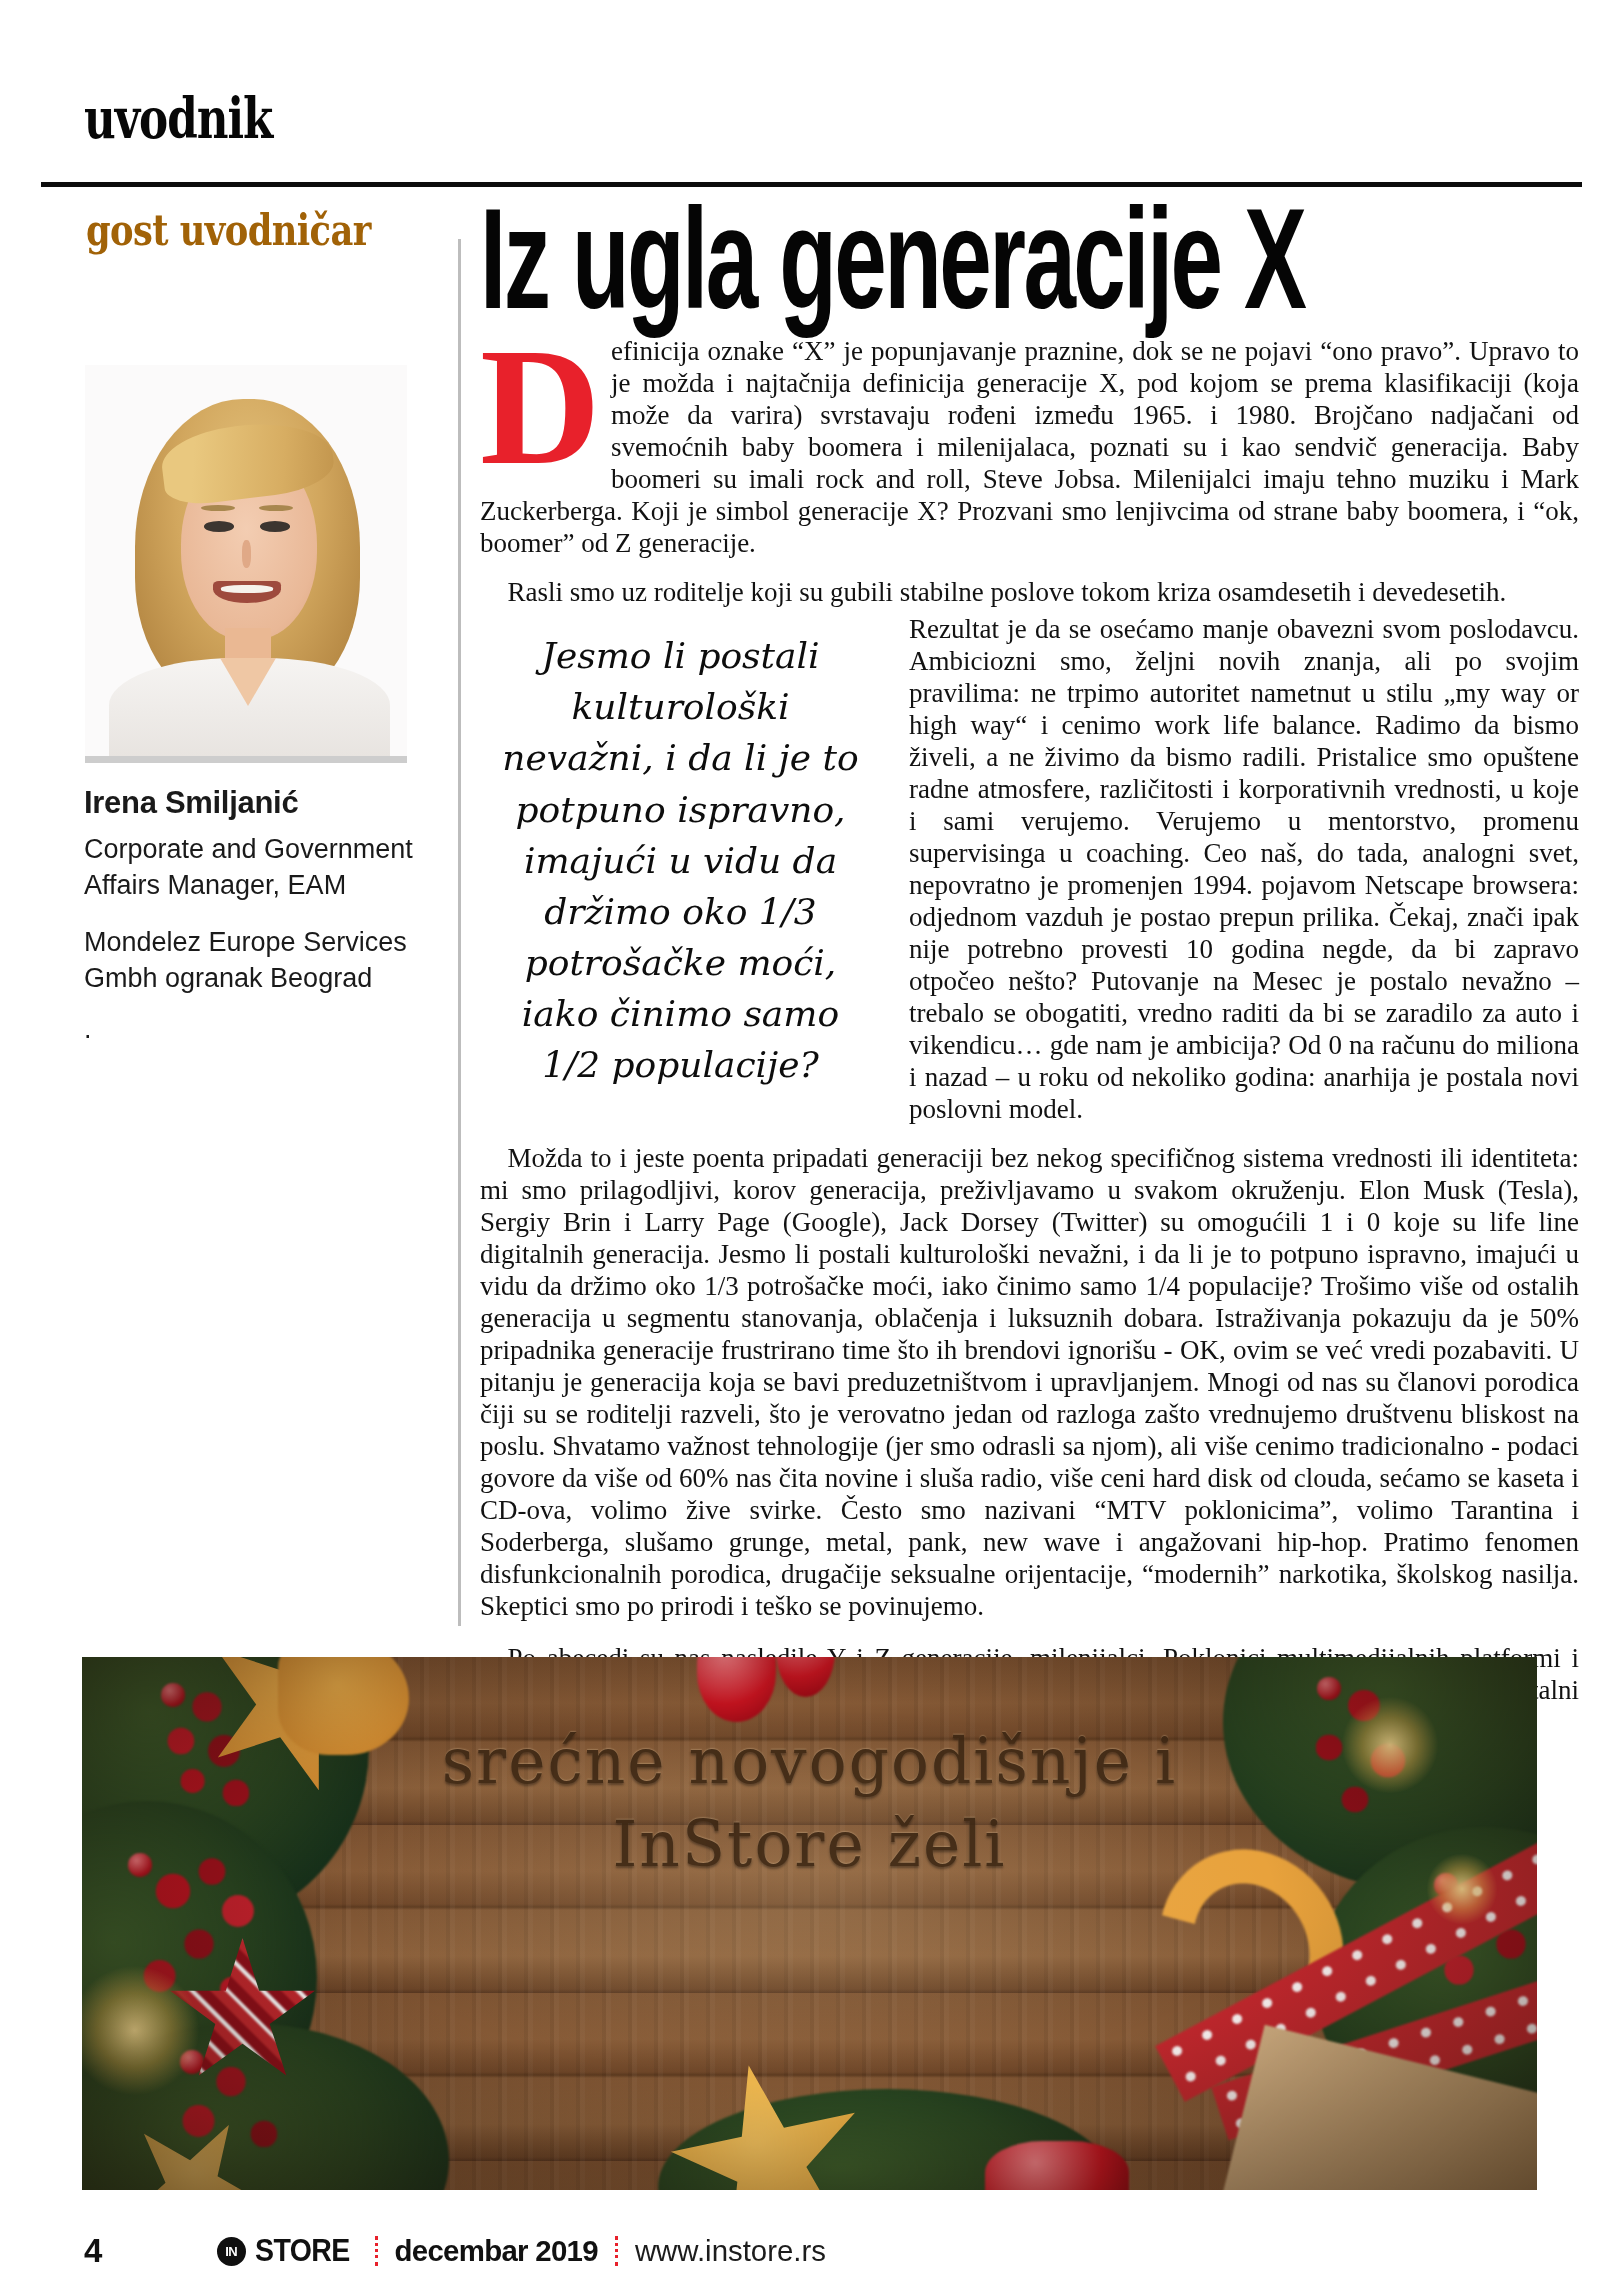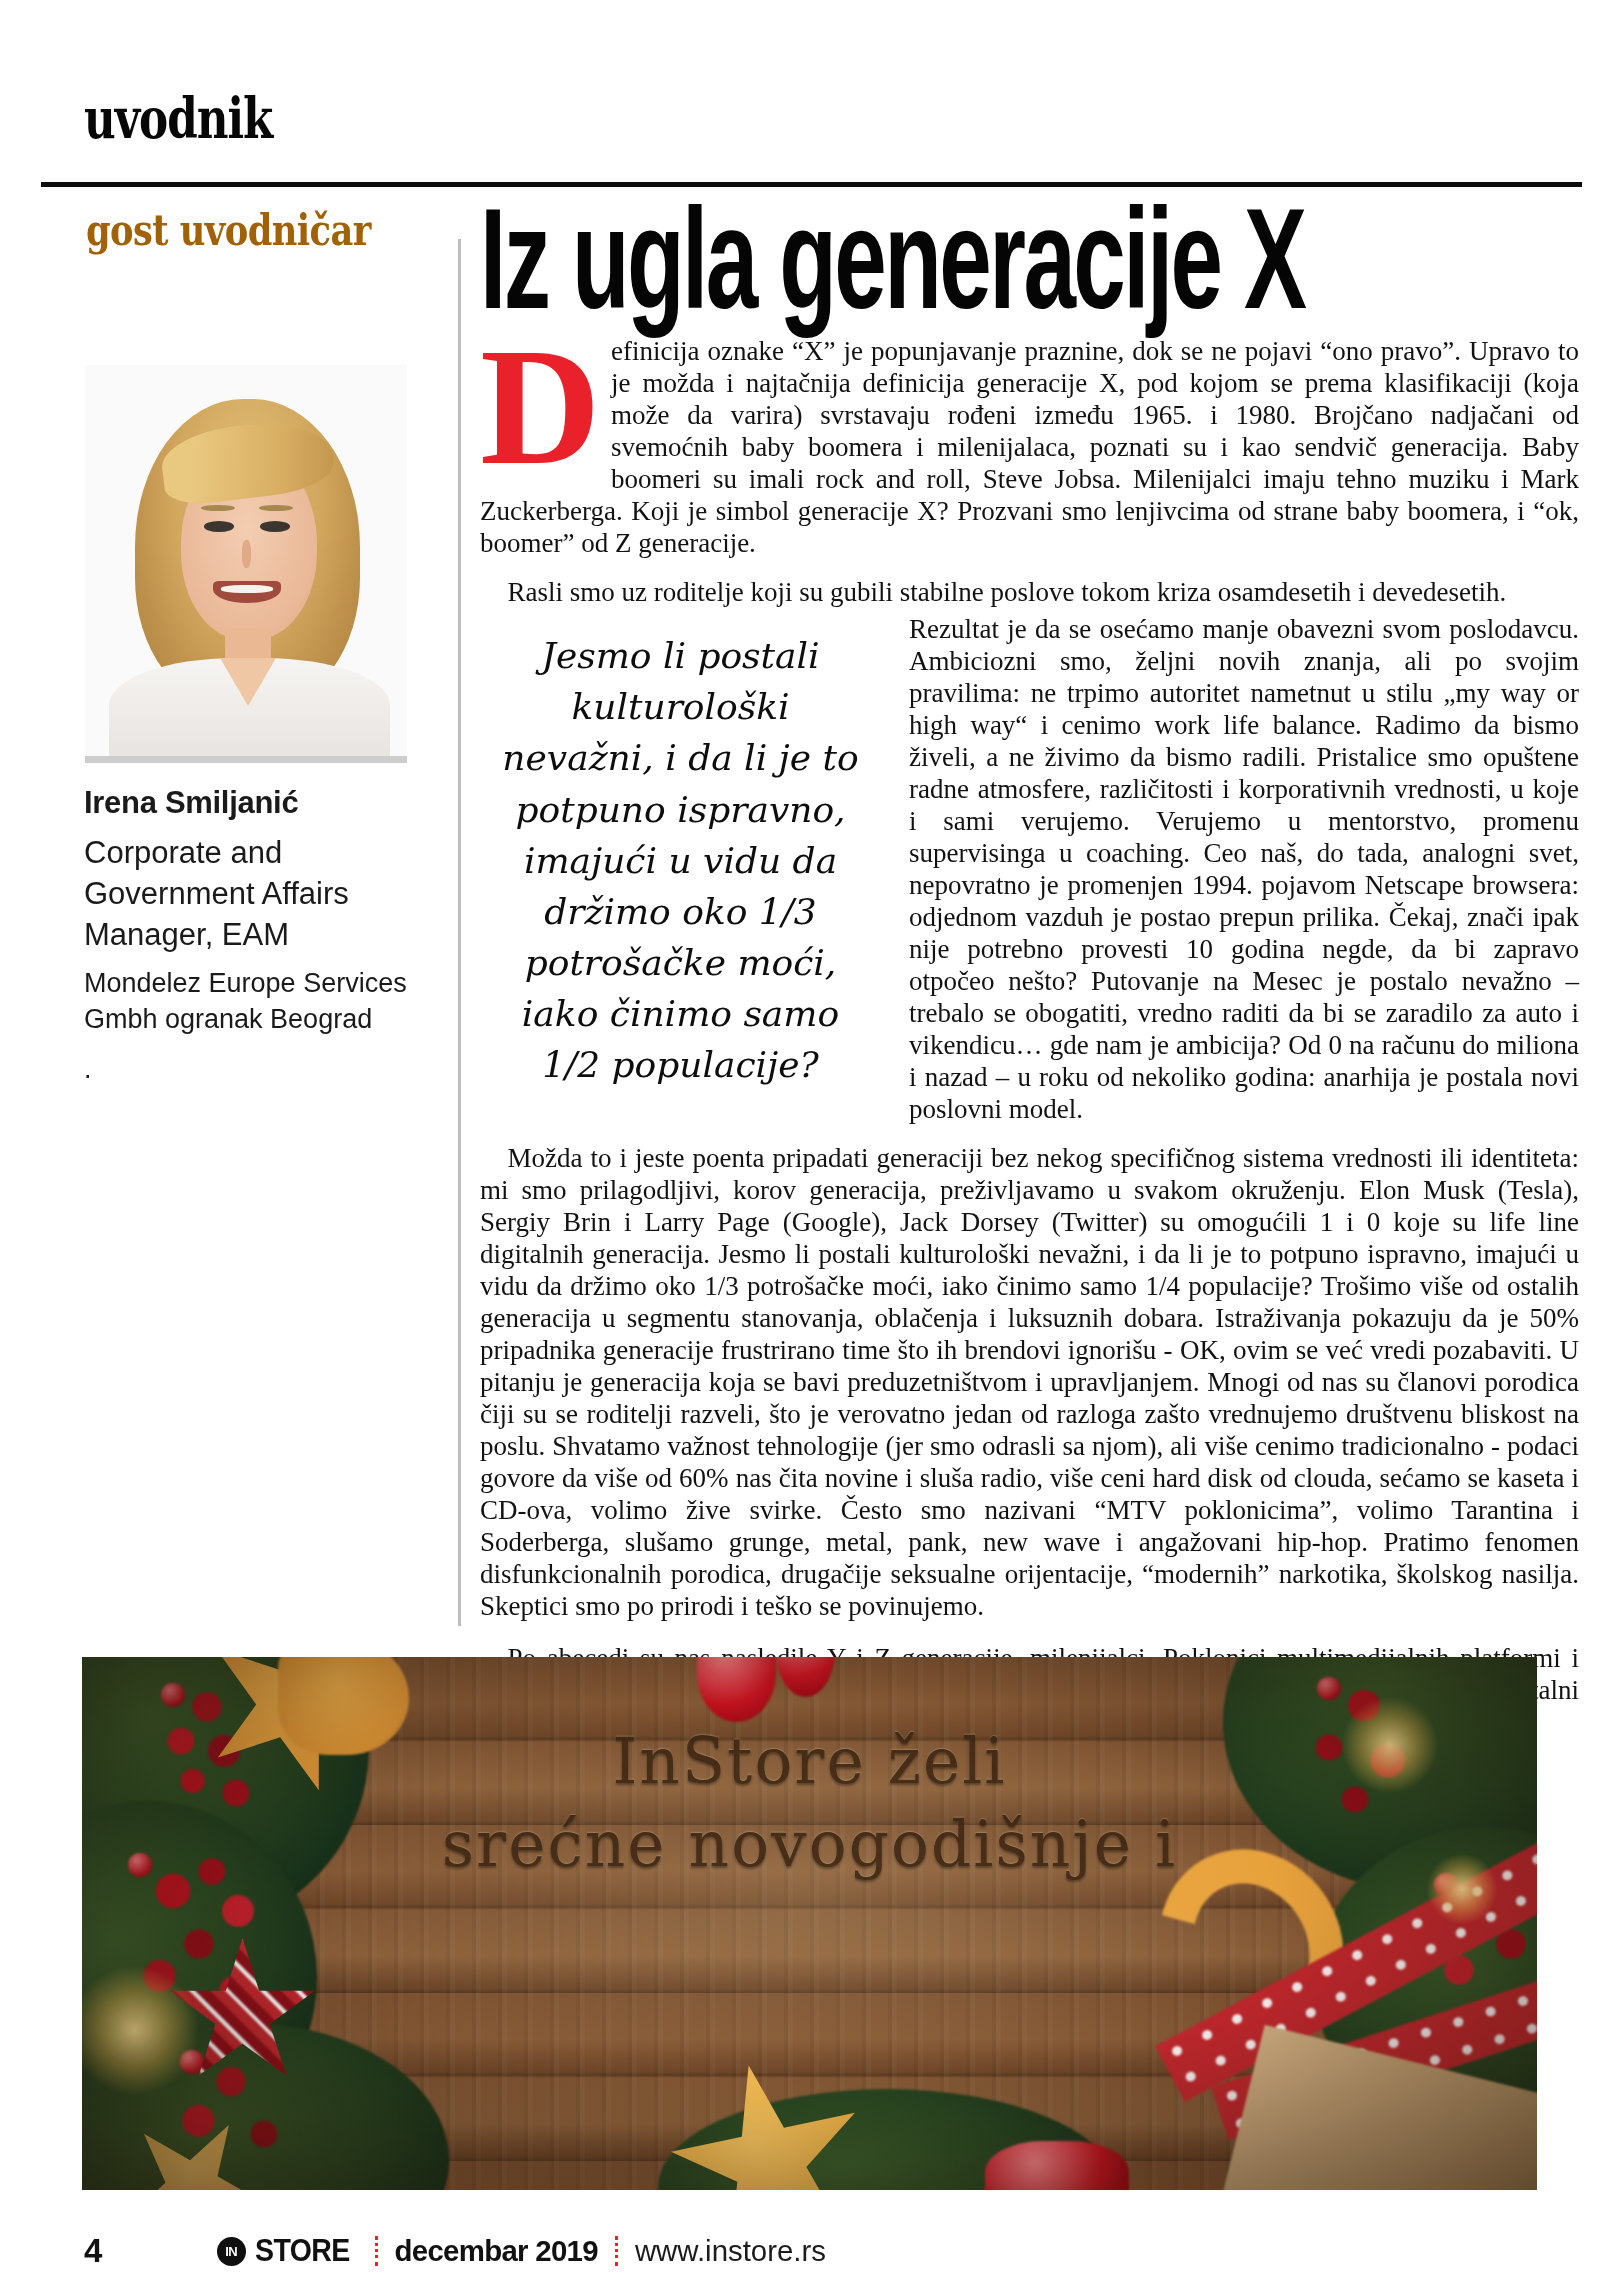--- a/index.html
+++ b/index.html
@@ -50,21 +50,21 @@
     background:#9e4a3d;border-radius:14% 14% 80% 80%/30% 30% 100% 100%;}
   .photo .mouth::after{content:"";position:absolute;left:7.9px;top:3.9px;width:52px;height:7.9px;background:#f6f2ec;border-radius:40%;}
   .photo .neck{position:absolute;left:140px;top:263px;width:46px;height:46px;background:#eab893;}
   .photo .shirt{position:absolute;left:23.6px;top:293px;width:281px;height:105px;
     background:linear-gradient(180deg,#f6f4f2,#e7e3df);border-radius:45% 45% 0 0;}
   .photo .shirt-v{position:absolute;left:135px;top:293px;width:56px;height:48px;background:#efc7a4;
     clip-path:polygon(0 0,100% 0,50% 100%);}
 
   .author{left:84px;top:785px;width:335px;font-family:"Liberation Sans", sans-serif;color:#1a1a1a;}
   .author .name{font-size:31px;font-weight:bold;letter-spacing:-0.3px;margin-bottom:11px;}
-  .author .role{font-size:31px;line-height:1.33;margin-bottom:10px;}
+  .author .role{font-size:27px;line-height:1.33;margin-bottom:21px;}
   .author .company{font-size:27px;line-height:1.33;margin-bottom:17px;}
   .author .stray{font-size:27px;}
 
   
   .headline{
     left:480px;top:191px;width:1112px;
     font-family:"Liberation Sans", sans-serif;font-weight:bold;font-size:143px;line-height:.95;
     color:#050505;white-space:nowrap;
   }
   .headline .squeeze{display:inline-block;transform:scaleX(.66);transform-origin:left top;letter-spacing:-3.9px;}
@@ -218,22 +218,22 @@
   <div class="deco gift" style="right:-39px;top:406px;width:340px;height:196px;transform:rotate(14deg);"></div>
   <div class="deco ornament" style="left:903px;top:484px;width:144px;height:79px;border-radius:40% 40% 30% 30%;"></div>
 
   <div class="glow" style="position:absolute;right:98px;top:39px;width:98px;height:98px;"></div>
   <div class="glow" style="position:absolute;left:-13px;top:308px;width:131px;height:131px;"></div>
   <div class="glow" style="position:absolute;right:39px;top:196px;width:72px;height:72px;"></div>
 
   <div class="vignette"></div>
 
   <div class="banner-text">
+    <div>srećne novogodišnje i</div>
     <div>InStore želi</div>
-    <div>srećne novogodišnje i</div>
   </div>
 </div>
 
 <div class="abs footer">
   <div class="page-num">4</div>
   <div class="spacer"></div>
   <div class="logo-circle">IN</div>
   <div class="logo-store">STORE</div>
   <div class="dot-sep"></div>
   <div class="issue">decembar 2019</div>

